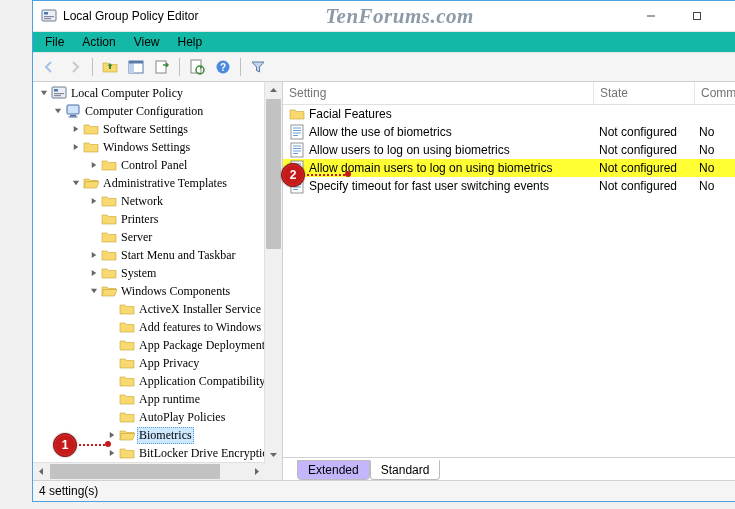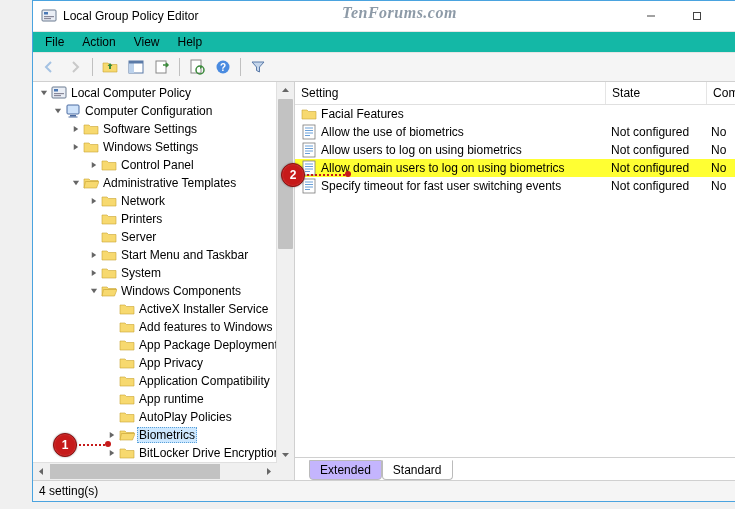--- a/index.html
+++ b/index.html
@@ -26,21 +26,21 @@
   border-bottom: 1px solid #e5e5e5;
 }
 .titlebar .app-icon { width: 16px; height: 16px; margin-right: 6px; }
 .titlebar .title { flex: 0 0 auto; color: #000; }
 .titlebar .spacer { flex: 1; }
 .titlebar .watermark {
   position: absolute;
   left: 50%; transform: translateX(-50%);
   top: 3px;
   font-family: Georgia, "Times New Roman", serif;
-  font-size: 16px; font-style: italic; font-weight: bold;
+  font-size: 21px; font-style: italic; font-weight: bold;
   color: rgba(80,100,120,0.65);
   letter-spacing: 0.5px;
   pointer-events: none;
   text-shadow: 0 1px 0 rgba(255,255,255,0.6);
 }
 .win-btns { display: flex; height: 100%; }
 .win-btn {
   width: 46px; height: 100%;
   display: flex; align-items: center; justify-content: center;
   color: #444;
@@ -87,20 +87,21 @@
 .tree-pane {
   width: 300px;
   border-right: 1px solid #d0d0d0;
   display: flex; flex-direction: column;
   position: relative;
 }
 .tree-scroll {
   flex: 1;
   overflow: hidden;
   position: relative;
+  font-family: Liberation Serif, serif;
 }
 .tree {
   padding: 2px 0 2px 2px;
 }
 .tree-row {
   display: flex; align-items: center;
   height: 18px;
   padding-right: 4px;
   white-space: nowrap;
 }
@@ -174,21 +175,21 @@
 .list-header {
   display: flex;
   height: 22px;
   border-bottom: 1px solid #e0e0e0;
   background: #fff;
 }
 .list-header .col {
   display: flex; align-items: center;
   padding: 0 6px;
   border-right: 1px solid #e5e5e5;
-  color: #000000;
+  color: #737373;
 }
 .col-setting { width: 298px; }
 .col-state { width: 88px; }
 .col-comment { width: 58px; }
 .list-rows { }
 .list-row {
   display: flex;
   height: 18px;
   align-items: center;
 }

